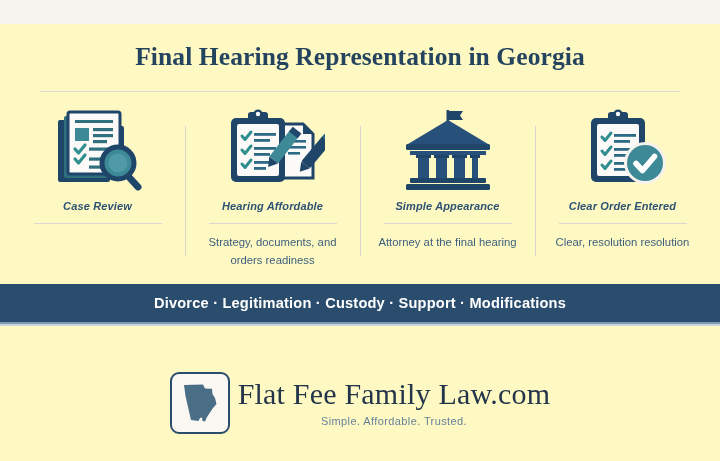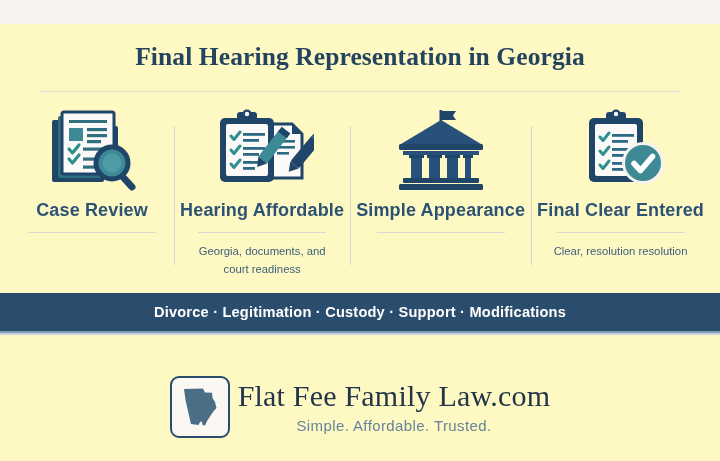--- a/index.html
+++ b/index.html
@@ -71,27 +71,28 @@
     background: #d9d4cd;
   }
   .icon-wrap {
     height: 96px;
     display: flex;
     align-items: center;
     justify-content: center;
   }
   .col-title {
     font-family: "Liberation Sans", sans-serif;
-    font-size: 18px;
+    font-size: 11px;
     font-weight: bold;
     color: #2c5274;
     text-align: center;
     letter-spacing: 0.15px;
     margin-top: 2px;
     white-space: nowrap;
+    font-style: italic;
   }
   .col-rule {
     width: 128px;
     height: 1px;
     background: #dcd7d0;
     margin: 11px 0 10px 0;
   }
   .col-desc {
     font-family: "Liberation Sans", sans-serif;
     font-size: 11.3px;
@@ -161,21 +162,21 @@
   .brand {
     font-family: "Liberation Serif", serif;
     font-size: 30px;
     color: #23354a;
     line-height: 1.05;
     letter-spacing: 0.2px;
     white-space: nowrap;
   }
   .tagline {
     font-family: "Liberation Sans", sans-serif;
-    font-size: 15px;
+    font-size: 11px;
     color: #66839b;
     letter-spacing: 0.4px;
     margin-top: 5px;
     white-space: nowrap;
   }
 </style>
 </head>
 <body>
 
 <div class="infographic">
@@ -258,21 +259,21 @@
 
           <g transform="rotate(40 88 52)">
             <rect x="83" y="24" width="11" height="34" rx="2" fill="#1f4568"></rect>
             <rect x="83" y="20" width="11" height="6" fill="#2c6a86"></rect>
             <path d="M83 58 h11 l-5.5 9 z" fill="#1f4568"></path>
           </g>
         </svg>
       </div>
       <div class="col-title">Hearing Affordable</div>
       <div class="col-rule"></div>
-      <div class="col-desc">Georgia, documents, and court readiness</div>
+      <div class="col-desc">Strategy, documents, and orders readiness</div>
     </div>
 
     <div class="col">
       <div class="icon-wrap">
         <svg width="100" height="84" viewBox="0 0 100 84" aria-hidden="true">
 
           <rect x="48.5" y="2" width="2.6" height="16" fill="#1f4568"></rect>
           <path d="M51 3 h14 l-3 4.5 l3 4.5 h-14 z" fill="#1f4568"></path>
 
           <path d="M50 12 L90 36 H10 Z" fill="#27507a"></path>
@@ -289,20 +290,21 @@
           <rect x="36" y="47" width="15" height="3" fill="#1f4568"></rect>
           <rect x="54" y="47" width="15" height="3" fill="#1f4568"></rect>
           <rect x="72" y="47" width="10" height="3" fill="#1f4568"></rect>
 
           <rect x="12" y="70" width="76" height="5" rx="1" fill="#1f4568"></rect>
           <rect x="8" y="76" width="84" height="6" rx="1.5" fill="#1f4568"></rect>
         </svg>
       </div>
       <div class="col-title">Simple Appearance</div>
       <div class="col-rule"></div>
+      <div class="col-desc">Attorney at the final hearing</div>
     </div>
 
     <div class="col">
       <div class="icon-wrap">
         <svg width="100" height="84" viewBox="0 0 100 84" aria-hidden="true">
 
           <rect x="18" y="10" width="54" height="64" rx="5" fill="#1f4568"></rect>
           <rect x="24" y="16" width="42" height="52" rx="2" fill="#fbfaf8"></rect>
           <rect x="35" y="4" width="20" height="11" rx="3" fill="#1f4568"></rect>
           <circle cx="45" cy="6" r="4.6" fill="#1f4568"></circle>
@@ -316,21 +318,21 @@
           <rect x="41" y="46" width="16" height="2.8" fill="#2c6a86"></rect>
           <path d="M29 57 l3 3.5 l6 -7.5" stroke="#2f8f8f" stroke-width="3" fill="none" stroke-linecap="round" stroke-linejoin="round"></path>
           <rect x="41" y="54" width="22" height="2.8" fill="#2c6a86"></rect>
           <rect x="41" y="60" width="12" height="2.8" fill="#2c6a86"></rect>
 
           <circle cx="72" cy="55" r="21" fill="#f6f2ed"></circle>
           <circle cx="72" cy="55" r="18" fill="#3d8a96"></circle>
           <path d="M63 55.5 l6.5 7 l12 -14" stroke="#ffffff" stroke-width="5.6" fill="none" stroke-linecap="round" stroke-linejoin="round"></path>
         </svg>
       </div>
-      <div class="col-title">Final Clear Entered</div>
+      <div class="col-title">Clear Order Entered</div>
       <div class="col-rule"></div>
       <div class="col-desc">Clear, resolution resolution</div>
     </div>
 
   </div>
 
   <div class="banner-area">
     <div class="banner">
       <span class="banner-text">Divorce · Legitimation · Custody · Support · Modifications</span>
     </div>

